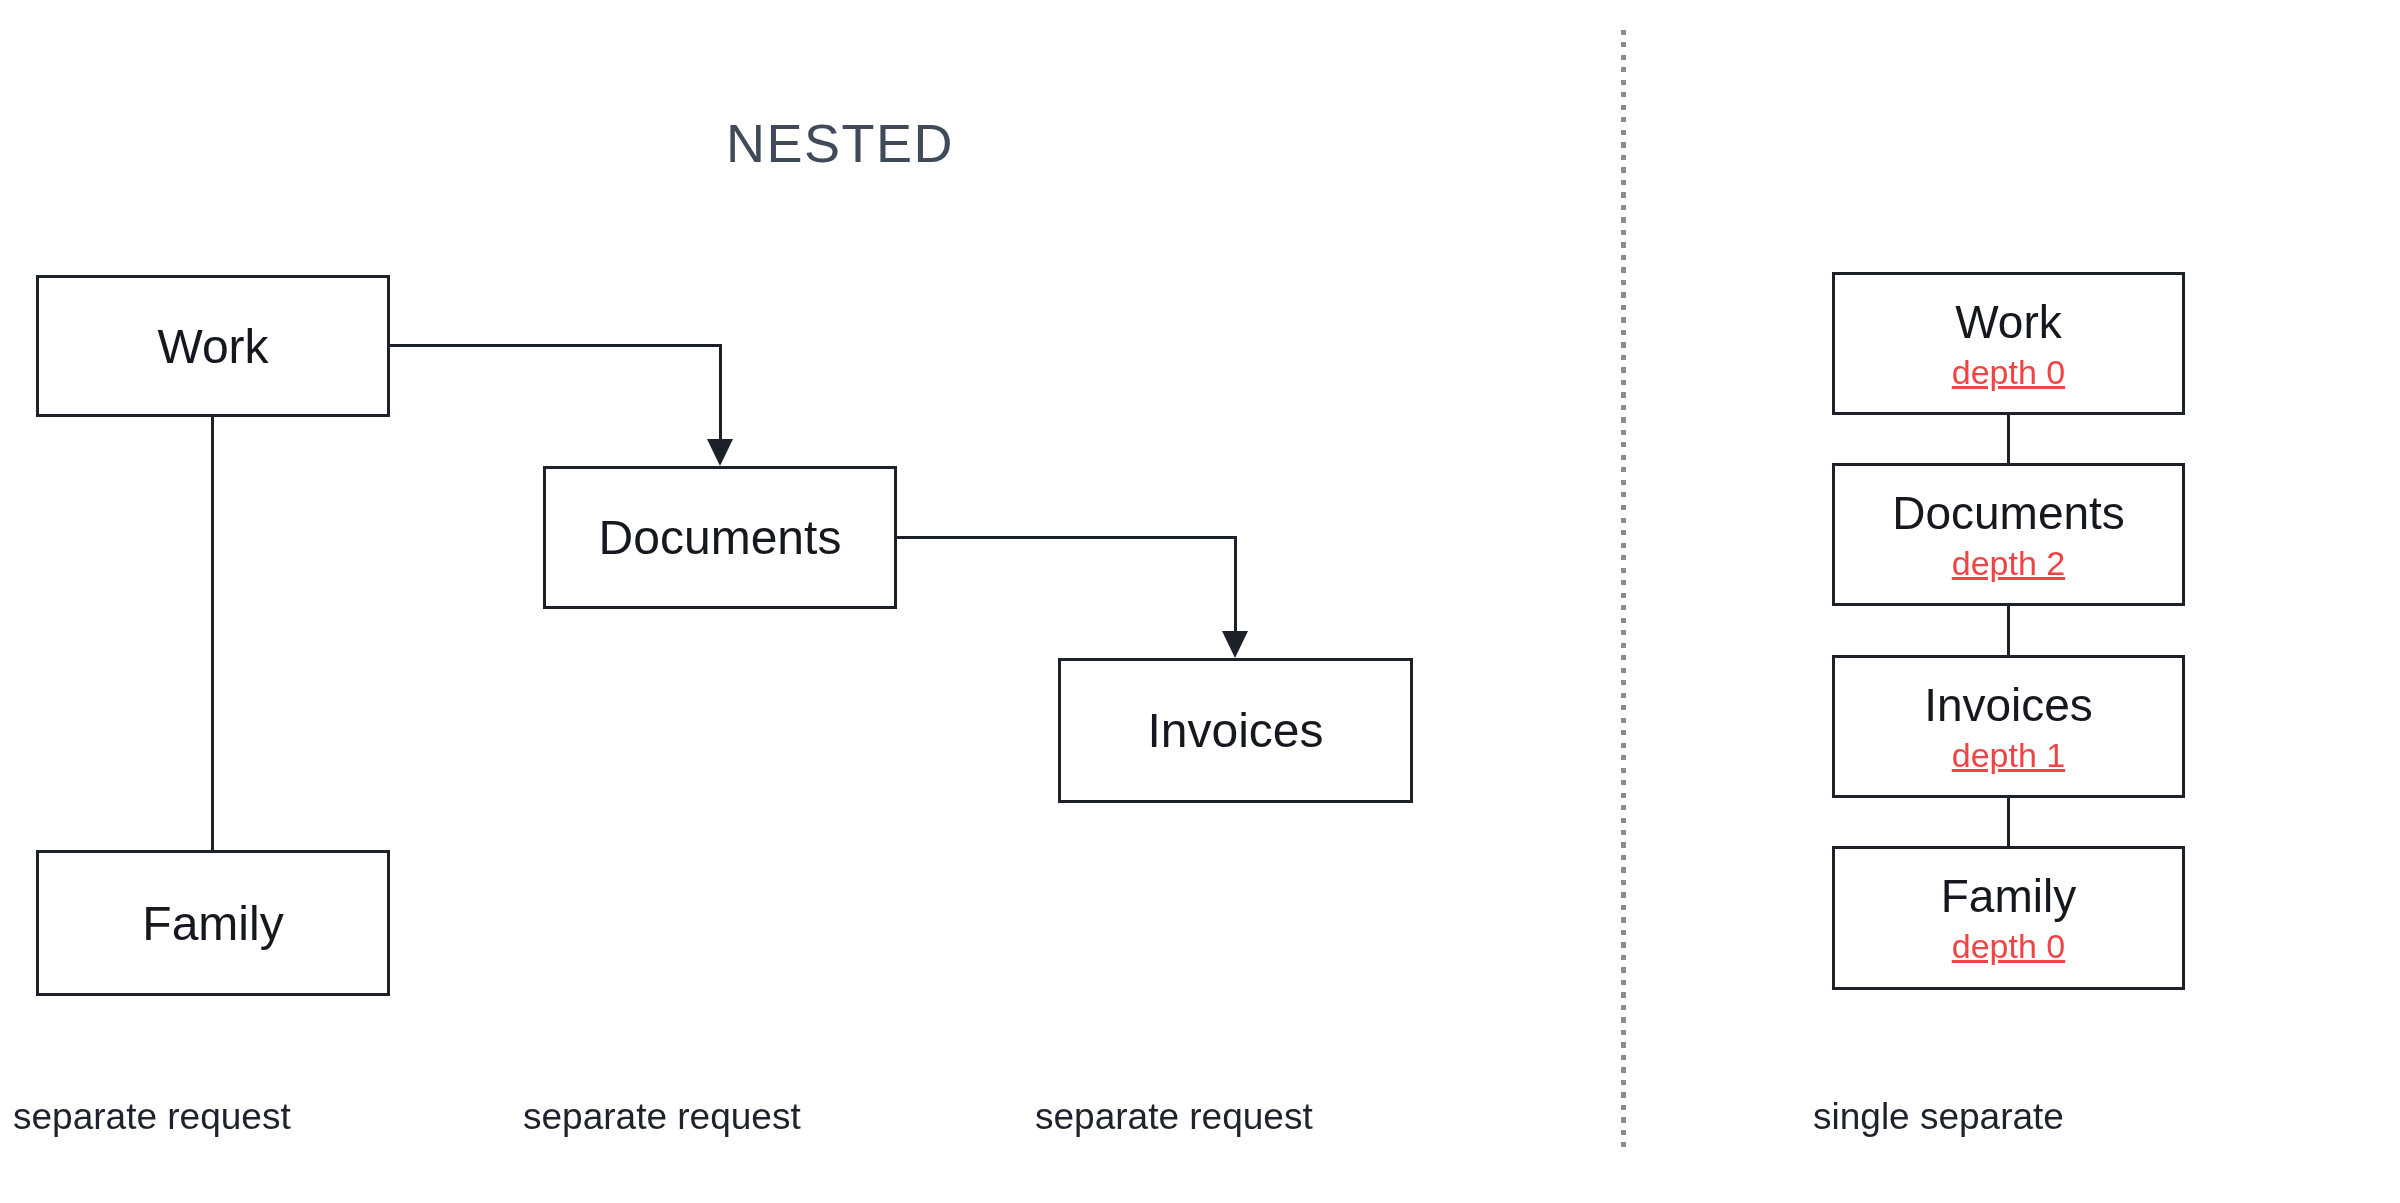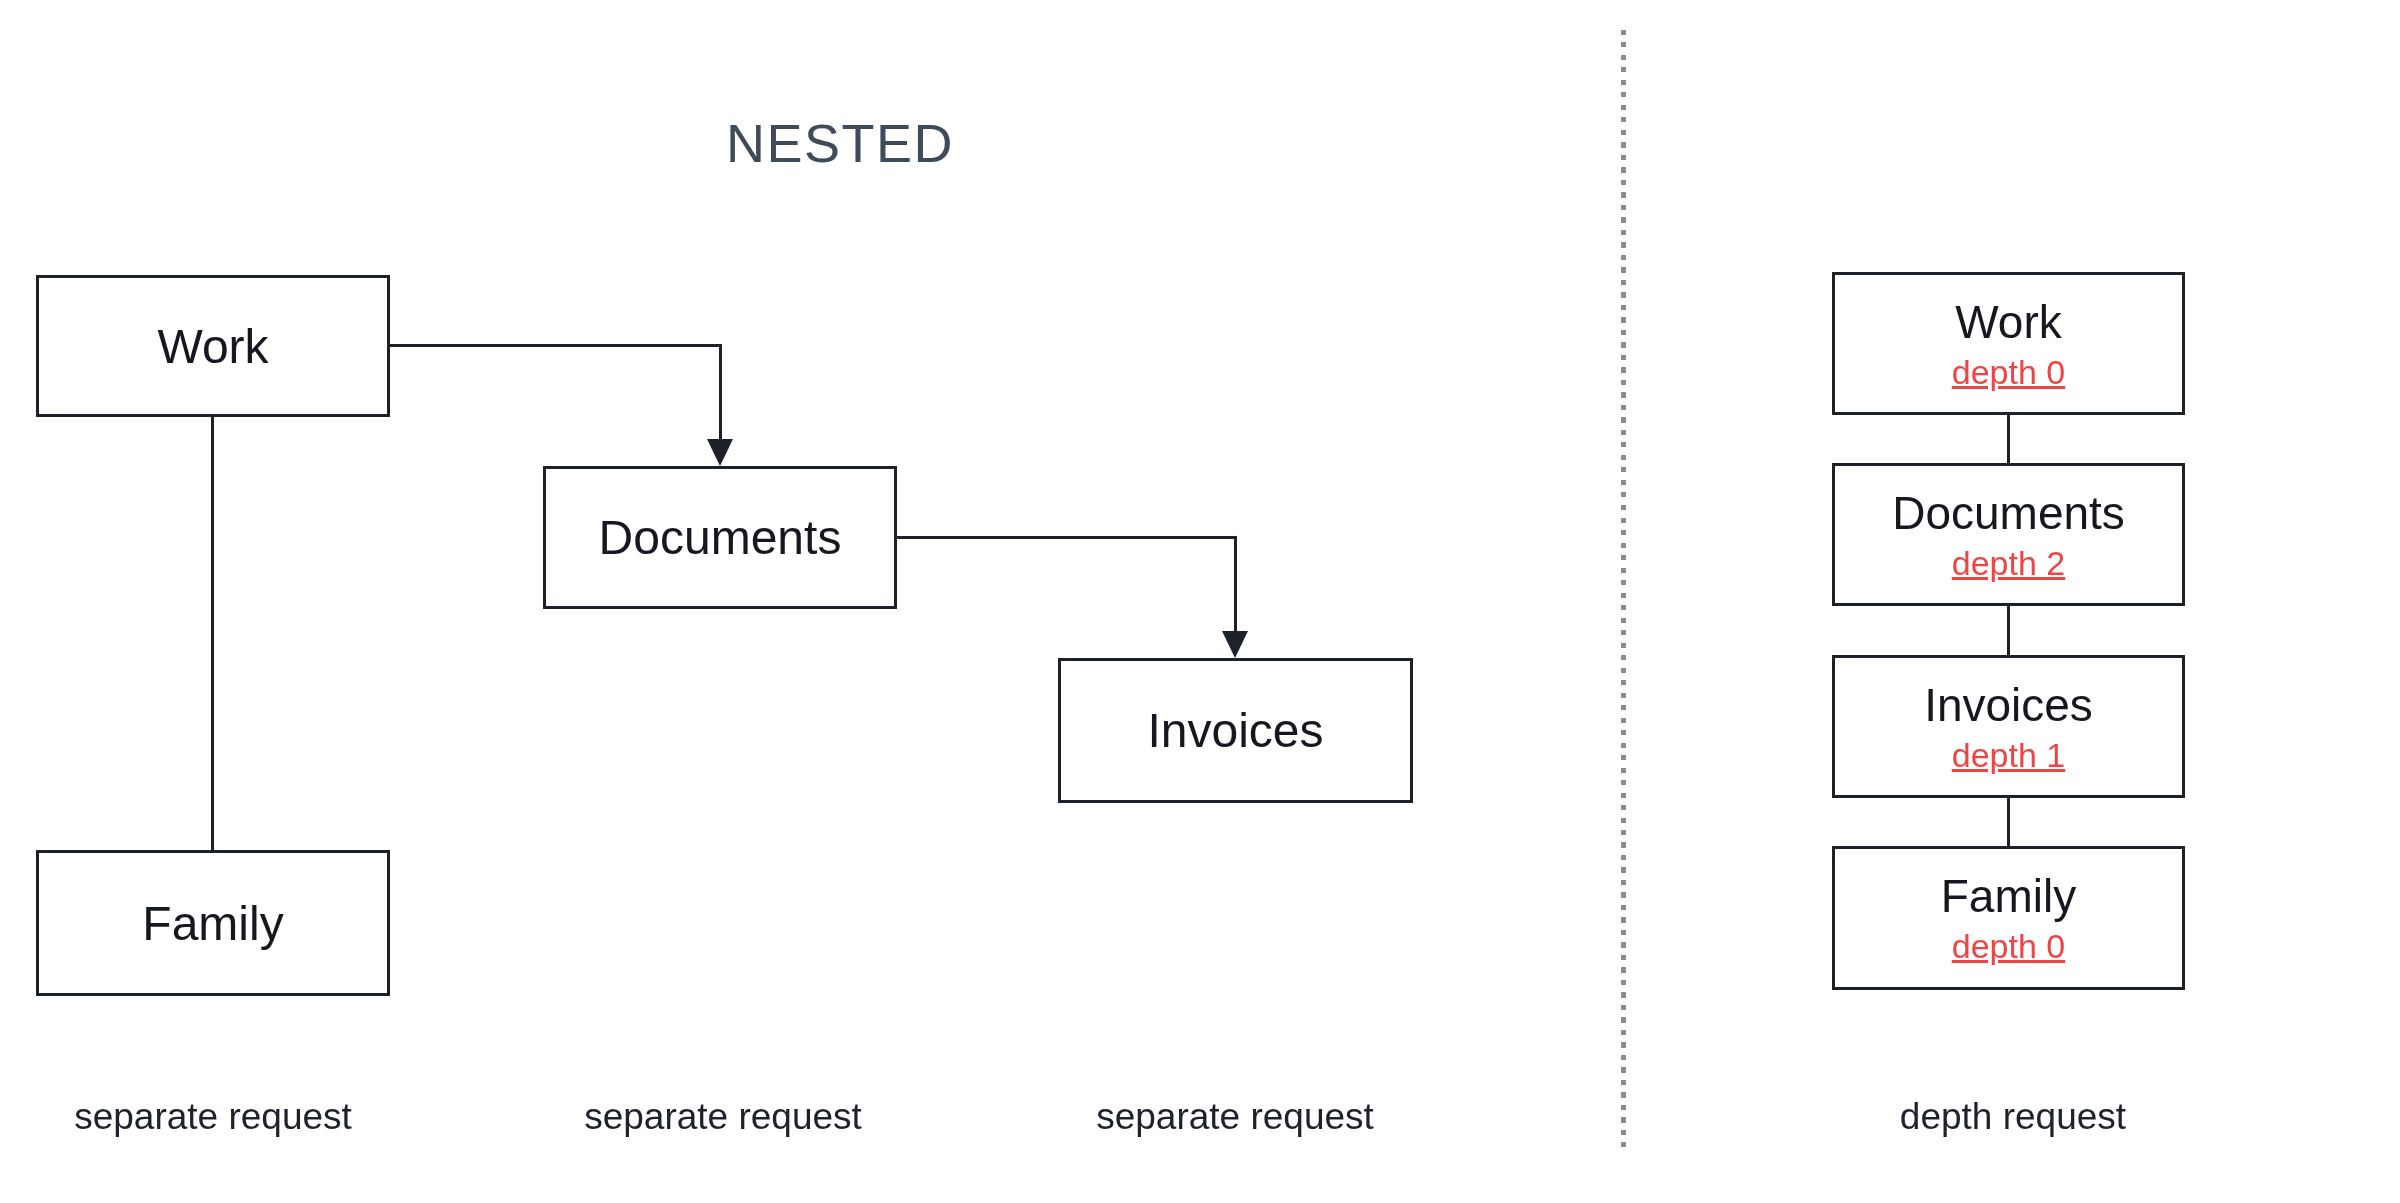--- a/index.html
+++ b/index.html
@@ -72,21 +72,21 @@
     position: absolute;
     width: 0;
     height: 0;
     border-left: 13px solid transparent;
     border-right: 13px solid transparent;
     border-top: 27px solid #1c212a;
   }
   .caption {
     position: absolute;
     width: 400px;
-    text-align: center;
+    text-align: left;
     font-size: 37px;
     color: #1d222c;
     white-space: nowrap;
   }
   .divider {
     position: absolute;
     width: 5px;
     background: repeating-linear-gradient(
       to bottom,
       #8c8c86 0px, #8c8c86 5px,
@@ -152,15 +152,15 @@
     <span class="depth">depth 1</span>
   </div>
 
   <div class="vline" style="left:2007px; top:798px; width:3px; height:48px;"></div>
 
   <div class="fnode" style="left:1832px; top:846px; width:353px; height:144px;">
     <span class="label">Family</span>
     <span class="depth">depth 0</span>
   </div>
 
-  <div class="caption" style="left:1813px; top:1096px;">depth request</div>
+  <div class="caption" style="left:1813px; top:1096px;">single separate</div>
 
 </div>
 
 </body></html>

